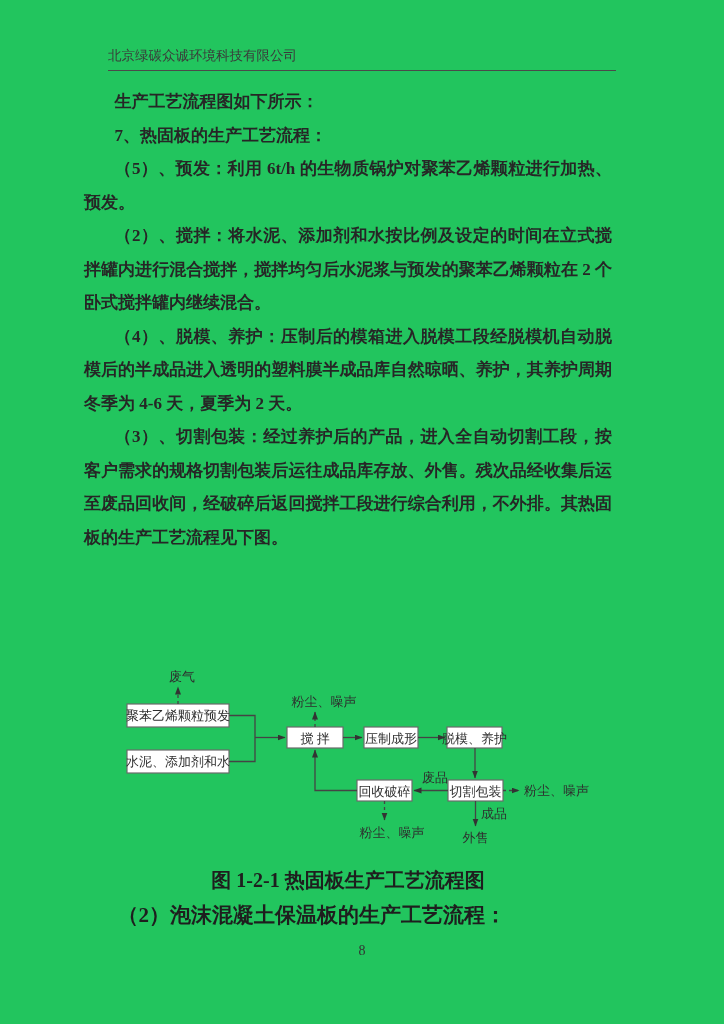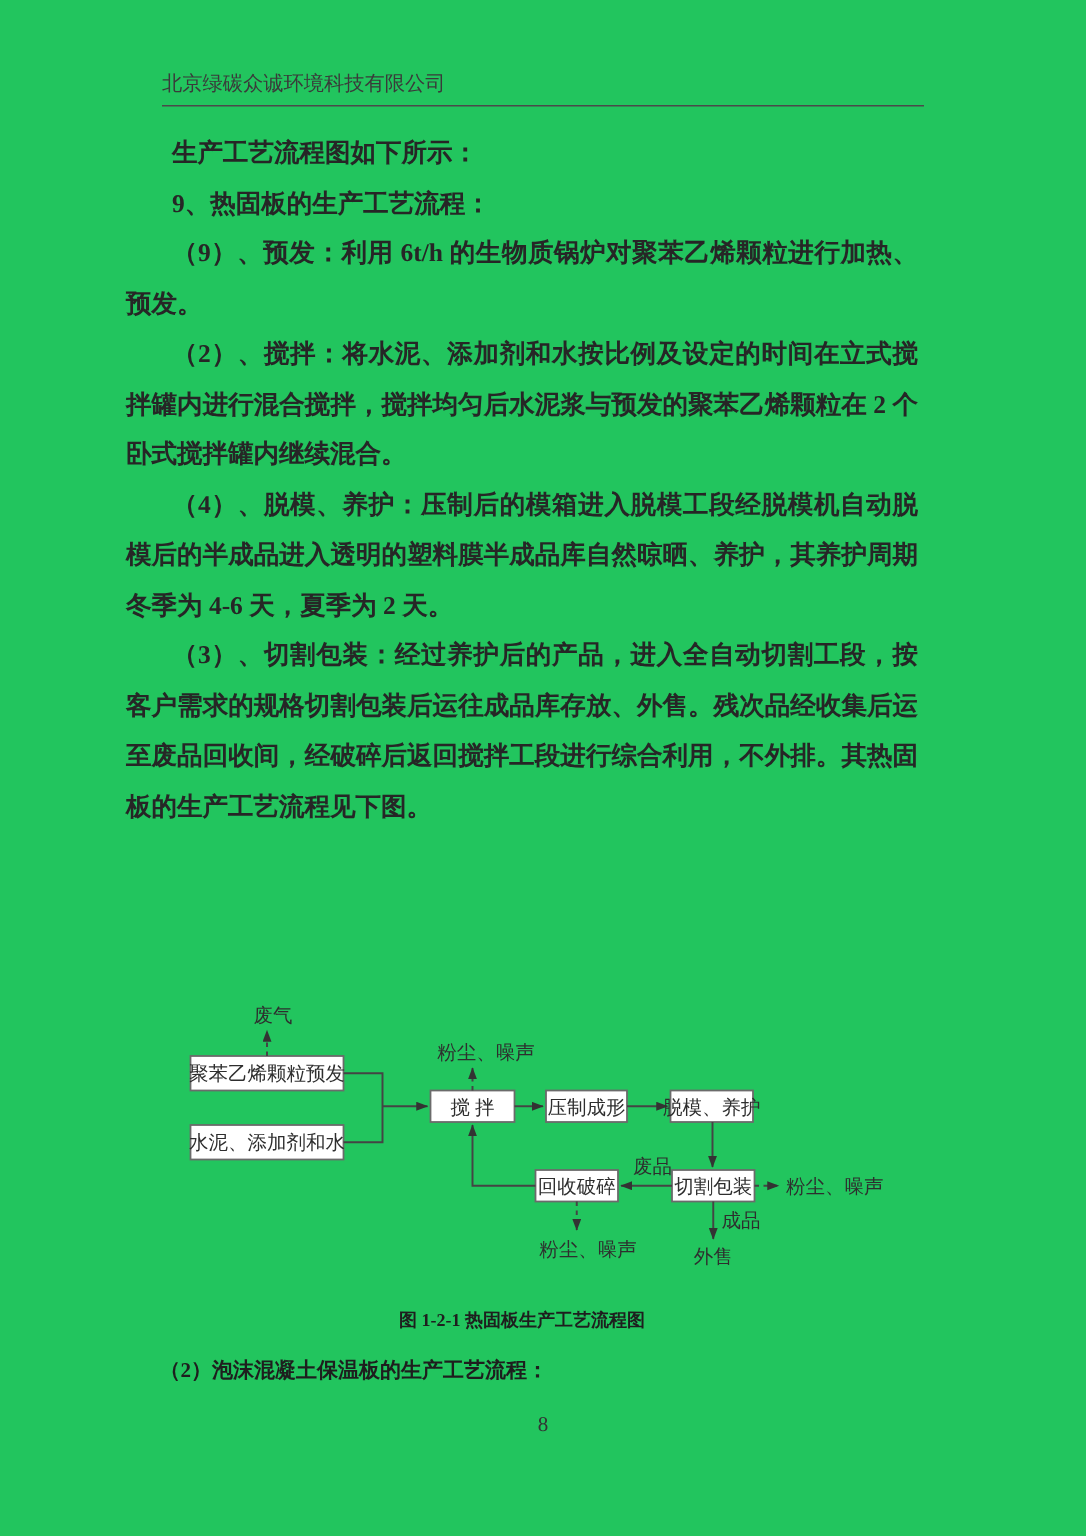--- a/index.html
+++ b/index.html
@@ -23,44 +23,44 @@
   .flowchart text{
     font-family:"Liberation Serif","DejaVu Serif",serif;
     fill:#2e2e2e;font-size:13px;
   }
   .flowchart .boxlabel{font-size:13px;}
   .flowchart rect{fill:#ffffff;stroke:#6b6b6b;stroke-width:1.2;}
   .flowchart .ln{stroke:#444444;stroke-width:1.3;fill:none;}
   .flowchart .dash{stroke-dasharray:3,3;}
   .caption{
     position:absolute;left:84px;top:868px;width:528px;text-align:center;
-    font-size:12px;font-weight:bold;line-height:24px;color:#1e1e1e;
+    font-size:20px;font-weight:bold;line-height:24px;color:#1e1e1e;
   }
   .section-heading{
     position:absolute;left:84px;top:900px;width:528px;margin:0;
-    font-size:14px;font-weight:bold;line-height:30px;text-indent:1.6em;color:#1e1e1e;
+    font-size:21px;font-weight:bold;line-height:30px;text-indent:1.6em;color:#1e1e1e;
   }
   .pageno{
     position:absolute;left:0;top:941px;width:724px;text-align:center;
     font-size:14px;line-height:20px;color:#333;
   }
 </style>
 </head>
 <body>
 
 <div class="page">
 
   <div class="header">
     <span class="company">北京绿碳众诚环境科技有限公司</span>
   </div>
 
   <div class="bodytext">
     <p>生产工艺流程图如下所示：</p>
-    <p>9、热固板的生产工艺流程：</p>
-    <p>（9）、预发：利用 6t/h 的生物质锅炉对聚苯乙烯颗粒进行加热、预发。</p>
+    <p>7、热固板的生产工艺流程：</p>
+    <p>（5）、预发：利用 6t/h 的生物质锅炉对聚苯乙烯颗粒进行加热、预发。</p>
     <p>（2）、搅拌：将水泥、添加剂和水按比例及设定的时间在立式搅拌罐内进行混合搅拌，搅拌均匀后水泥浆与预发的聚苯乙烯颗粒在 2 个卧式搅拌罐内继续混合。</p>
     <p>（4）、脱模、养护：压制后的模箱进入脱模工段经脱模机自动脱模后的半成品进入透明的塑料膜半成品库自然晾晒、养护，其养护周期冬季为 4-6 天，夏季为 2 天。</p>
     <p>（3）、切割包装：经过养护后的产品，进入全自动切割工段，按客户需求的规格切割包装后运往成品库存放、外售。残次品经收集后运至废品回收间，经破碎后返回搅拌工段进行综合利用，不外排。其热固板的生产工艺流程见下图。</p>
   </div>
 
   <svg class="flowchart" viewBox="0 0 540 200" xmlns="http://www.w3.org/2000/svg">
     <defs>
       <marker id="arw" markerWidth="9" markerHeight="8" refX="7.5" refY="3" orient="auto" markerUnits="userSpaceOnUse">
         <path d="M0,0 L8,3 L0,6 Z" fill="#333"></path>
       </marker>

